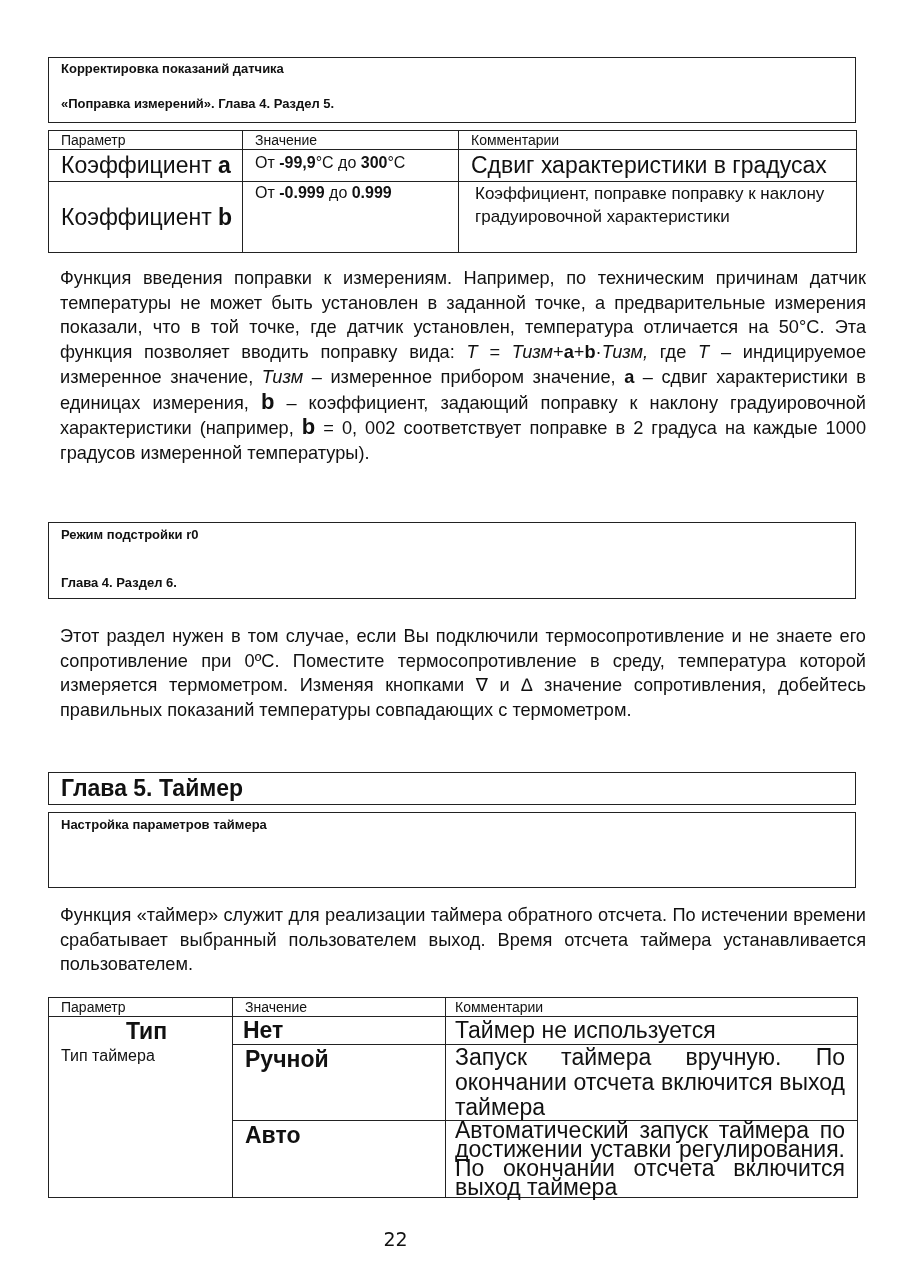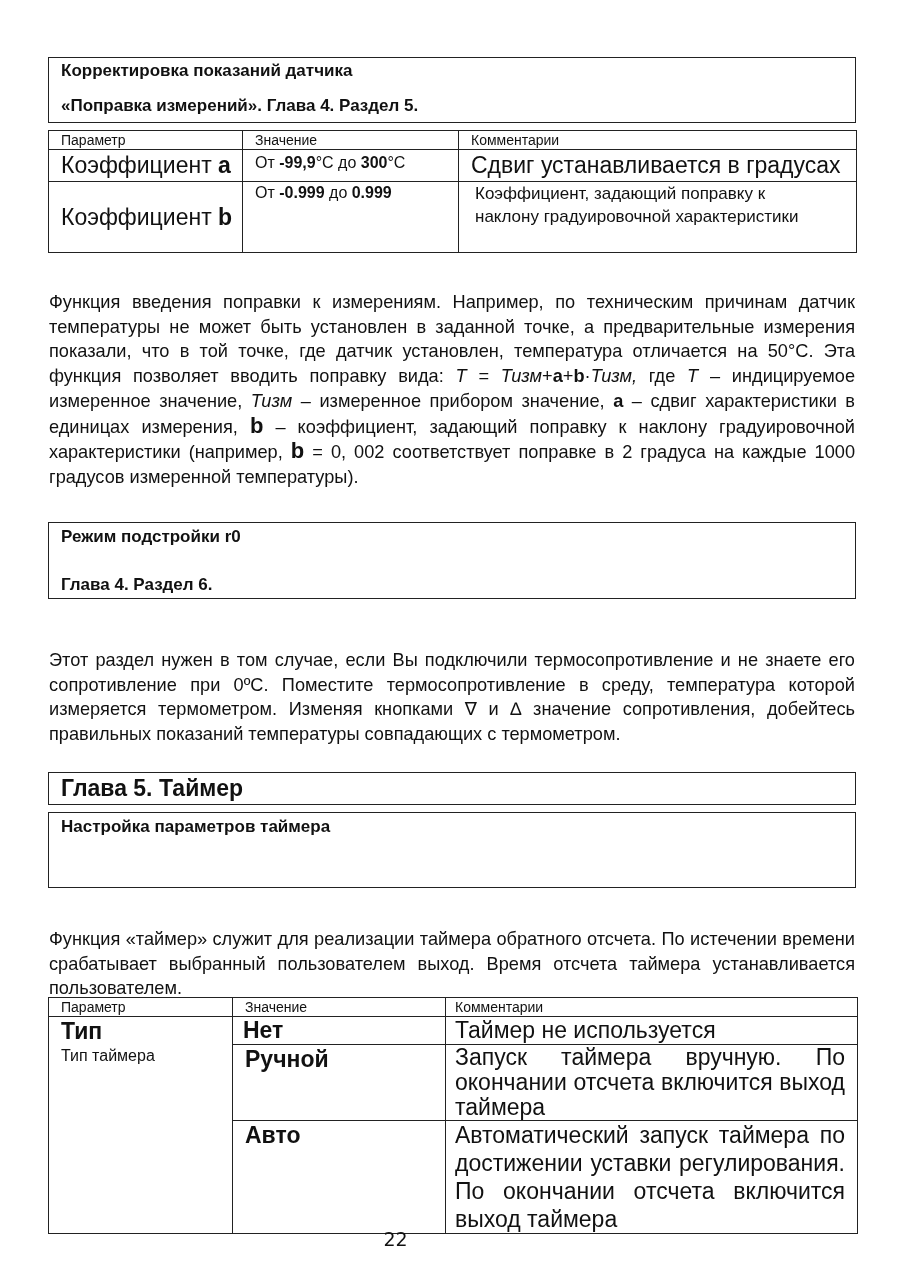--- a/index.html
+++ b/index.html
@@ -1,20 +1,20 @@
 <!DOCTYPE html>
 <html><head>
 <meta charset="utf-8">
 <style>
   html, body { margin:0; padding:0; background:#fff; }
   body { width:900px; height:1275px; position:relative; font-family:"Liberation Sans", sans-serif; color:#111; overflow:hidden; }
   .abs { position:absolute; }
   .box { position:absolute; border:1.5px solid #222; box-sizing:border-box; }
-  .hdr { font-weight:bold; font-size:17px; }
-  .para { position:absolute; left:49px; width:806px; font-size:18.2px; line-height:24.7px; text-align:justify;margin-top:24px; }
+  .hdr { font-weight:bold; font-size:13px; }
+  .para { position:absolute; left:60px; width:806px; font-size:18.2px; line-height:24.7px; text-align:justify; }
   table.t { position:absolute; border-collapse:collapse; table-layout:fixed; }
   table.t td { border:1.5px solid #222; padding:0 0 0 12px; vertical-align:top; }
   .th { font-size:14px; height:18px; line-height:18px; }
   .big { font-size:23px; }
   .small { font-size:16px; }
   .pagenum { position:absolute; left:0; width:791px; text-align:center; top:1228px; font-size:19px; font-family:"DejaVu Sans", sans-serif; }
 </style>
 </head>
 <body>
 
@@ -31,26 +31,26 @@
     </colgroup>
   <tbody>
       <tr>
     <td class="th">Параметр</td>
     <td class="th">Значение</td>
     <td class="th">Комментарии</td>
   </tr>
   <tr style="height:32px;">
     <td class="big" style="vertical-align:middle;"><span>Коэффициент </span><b>a</b></td>
     <td style="font-size:16px; padding-top:4px;"><span>От </span><b>-99,9</b><span>°C до </span><b>300</b><span>°C</span></td>
-    <td class="big" style="vertical-align:middle;">Сдвиг устанавливается в градусах</td>
+    <td class="big" style="vertical-align:middle;">Сдвиг характеристики в градусах</td>
   </tr>
   <tr style="height:71px;">
     <td class="big" style="vertical-align:middle;"><span>Коэффициент </span><b>b</b></td>
     <td style="font-size:16px; padding-top:2px;"><span>От </span><b>-0.999</b><span> до </span><b>0.999</b></td>
-    <td style="font-size:17px; line-height:23px; padding-left:16px; padding-right:30px;">Коэффициент, задающий поправку к наклону градуировочной характеристики</td>
+    <td style="font-size:17px; line-height:23px; padding-left:16px; padding-right:30px;">Коэффициент, поправке поправку к наклону градуировочной характеристики</td>
   </tr>
 </tbody>
   </table>
 
 <div class="para" style="top:266px;"><span>Функция введения поправки к измерениям. Например, по техническим причинам датчик температуры не может быть установлен в заданной точке, а предварительные измерения показали, что в той точке, где датчик установлен, температура отличается на 50°C. Эта функция позволяет вводить поправку вида: </span><i>T</i><span> = </span><i>Тизм</i><span>+</span><b>a</b><span>+</span><b>b</b><span>·</span><i>Тизм,</i><span> где </span><i>T</i><span> – индицируемое измеренное значение, </span><i>Тизм</i><span> – измеренное прибором значение, </span><b>a</b><span> – сдвиг характеристики в единицах измерения, </span><b style="font-size:22px;">b</b><span> – коэффициент, задающий поправку к наклону градуировочной характеристики (например, </span><b style="font-size:22px;">b</b><span> = 0, 002 соответствует поправке в 2 градуса на каждые 1000 градусов измеренной температуры).</span></div>
 
 <div class="box" style="left:48px; top:522px; width:808px; height:77px;">
   <div class="abs hdr" style="left:12px; top:4px;">Режим подстройки r0</div>
   <div class="abs hdr" style="left:12px; top:52px;">Глава 4. Раздел 6.</div>
 </div>
@@ -74,30 +74,30 @@
       <col style="width:412px">
     </colgroup>
   <tbody>
       <tr>
     <td class="th">Параметр</td>
     <td class="th">Значение</td>
     <td class="th" style="padding-left:9px;">Комментарии</td>
   </tr>
   <tr style="height:27px;">
     <td rowspan="3" style="padding-top:1px;">
-      <div class="big" style="font-weight:bold;">Тип</div>
+      <div class="big" style="font-weight:bold;text-align:center;">Тип</div>
       <div class="small" style="margin-top:2px;">Тип таймера</div>
     </td>
     <td class="big" style="font-weight:bold; padding-left:10px;">Нет</td>
     <td class="big" style="padding-left:9px;">Таймер не используется</td>
   </tr>
   <tr>
     <td class="big" style="font-weight:bold; padding-top:1px;">Ручной</td>
     <td class="big" style="padding-left:9px; padding-right:12px; line-height:25px; text-align:justify;">Запуск таймера вручную. По окончании отсчета включится выход таймера</td>
   </tr>
   <tr>
     <td class="big" style="font-weight:bold; padding-top:1px;">Авто</td>
-    <td class="big" style="padding-left:9px; padding-right:12px; line-height:28px; text-align:justify;">Автоматический запуск таймера по достижении уставки регулирования. По окончании отсчета включится выход таймера</td>
+    <td class="big" style="padding-left:9px; padding-right:12px; line-height:19px; text-align:justify;">Автоматический запуск таймера по достижении уставки регулирования. По окончании отсчета включится выход таймера</td>
   </tr>
 </tbody>
   </table>
 
 <div class="pagenum">22</div>
 
 </body></html>

